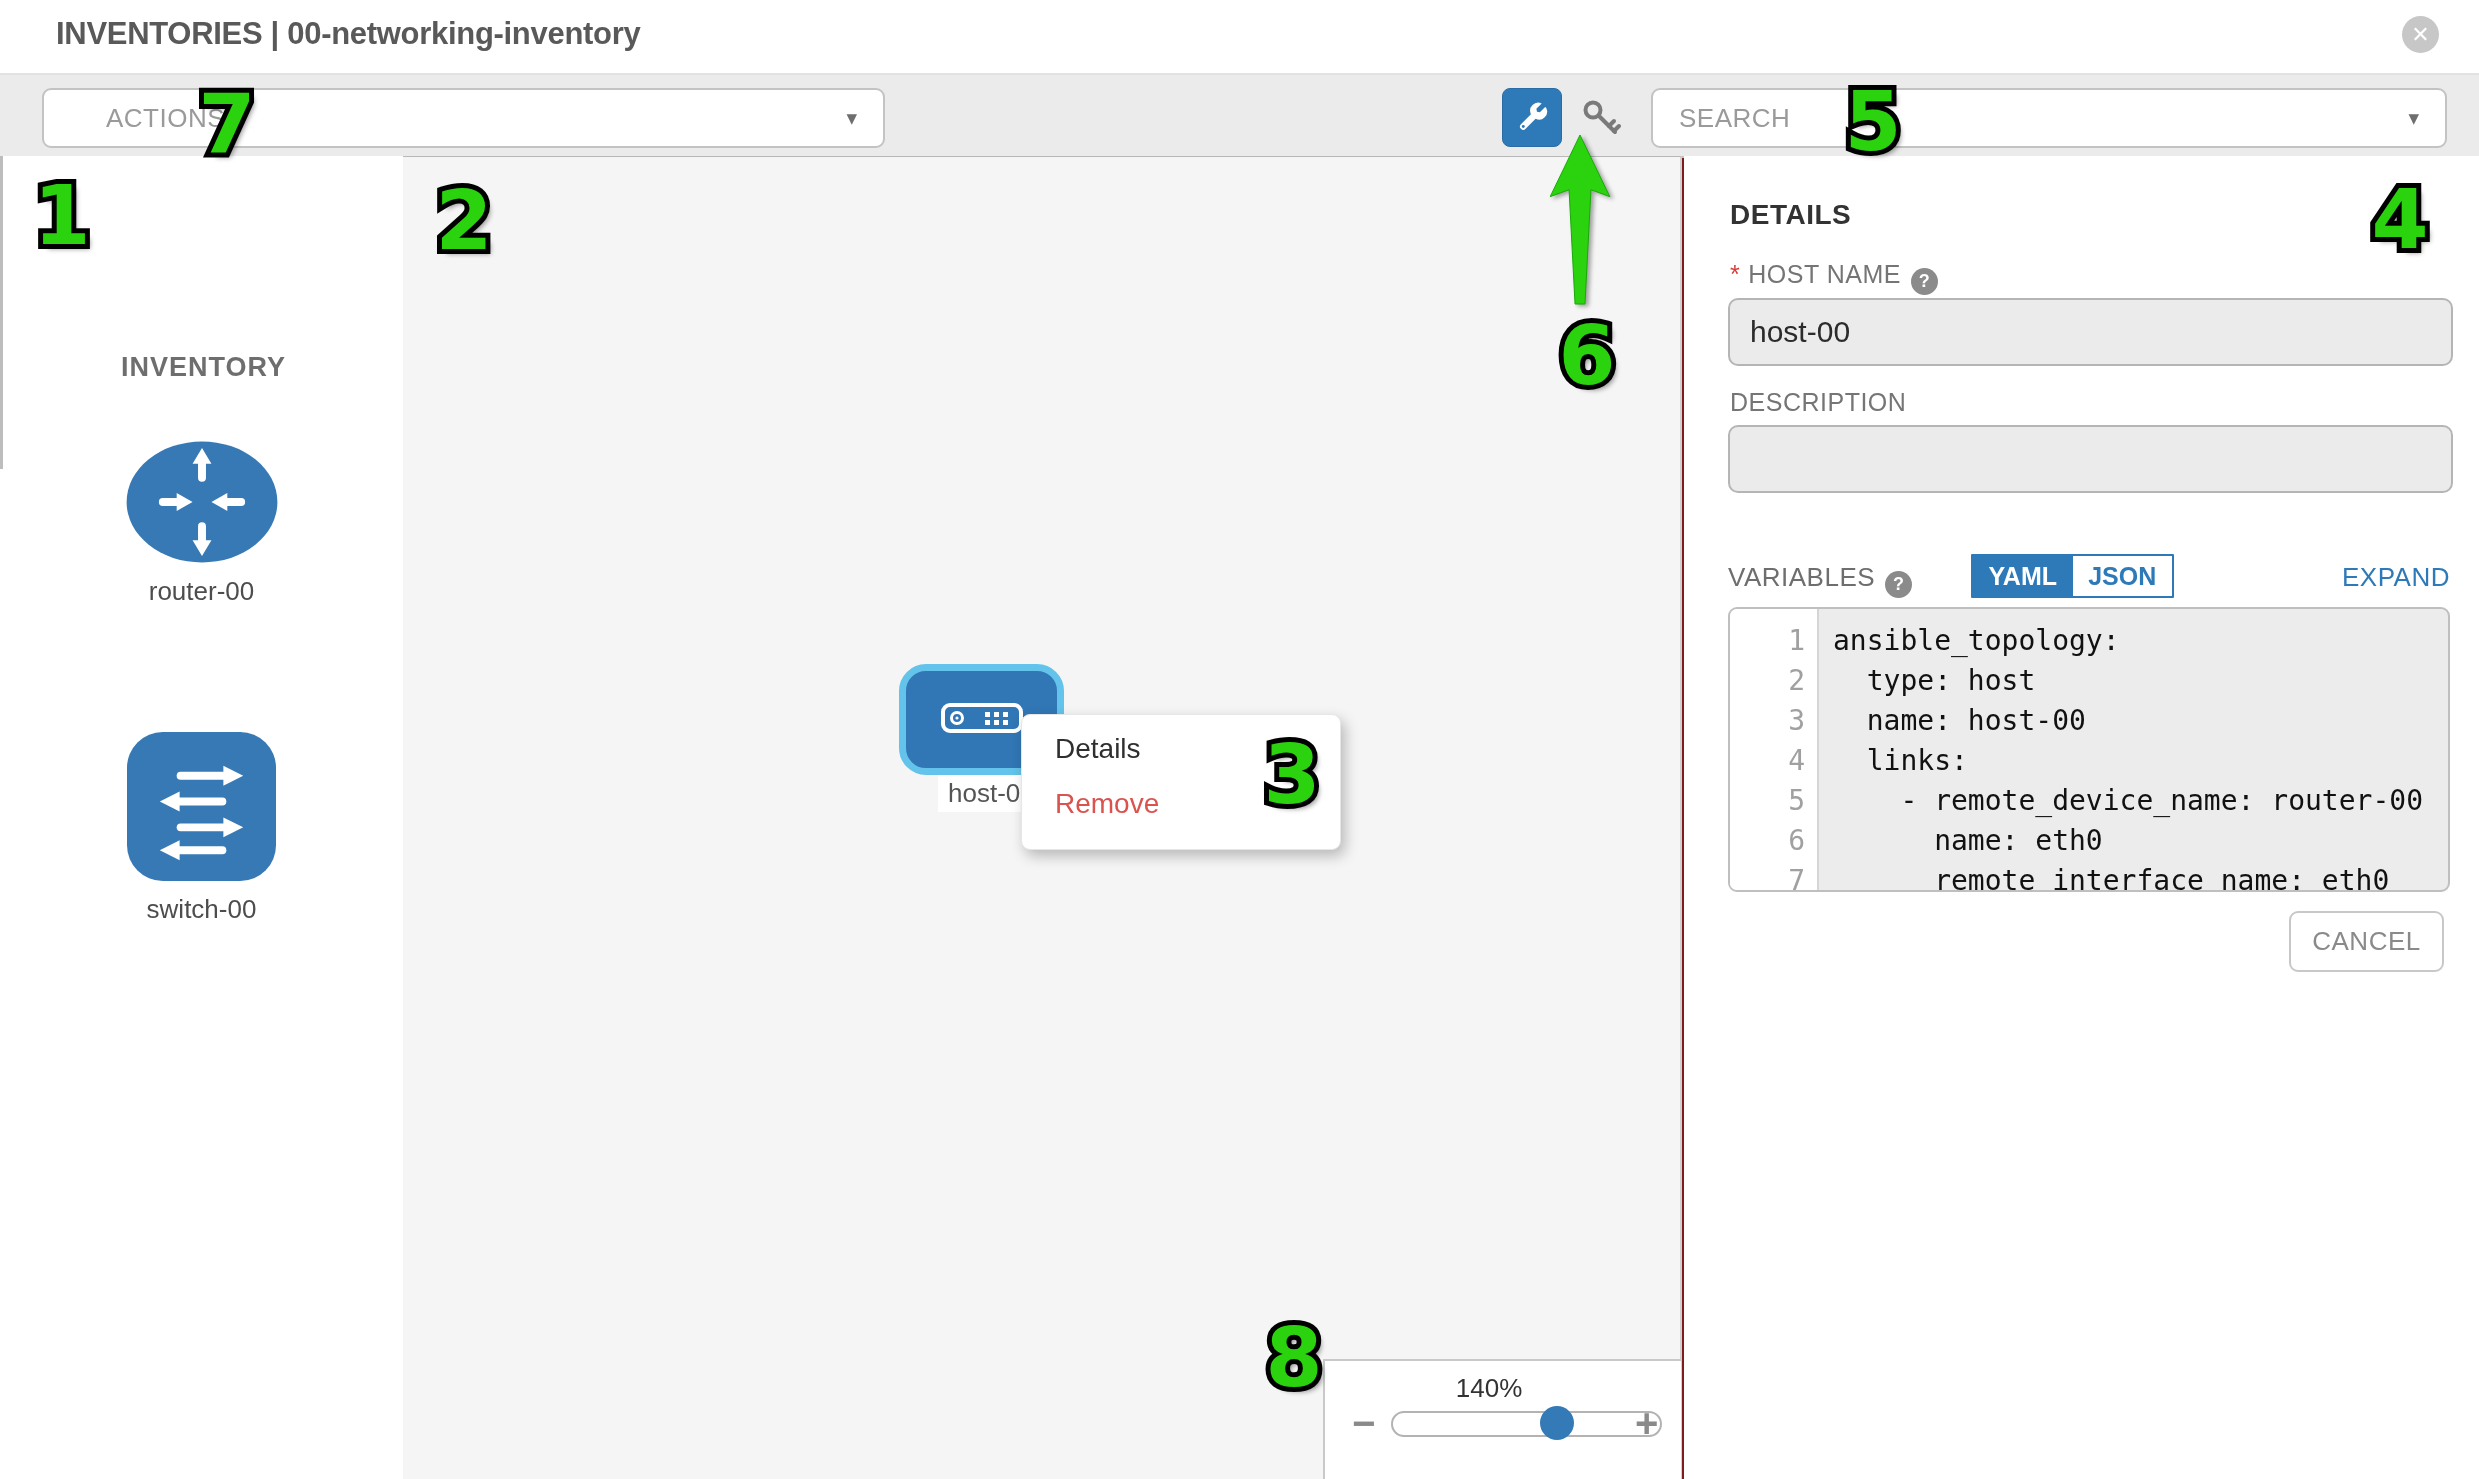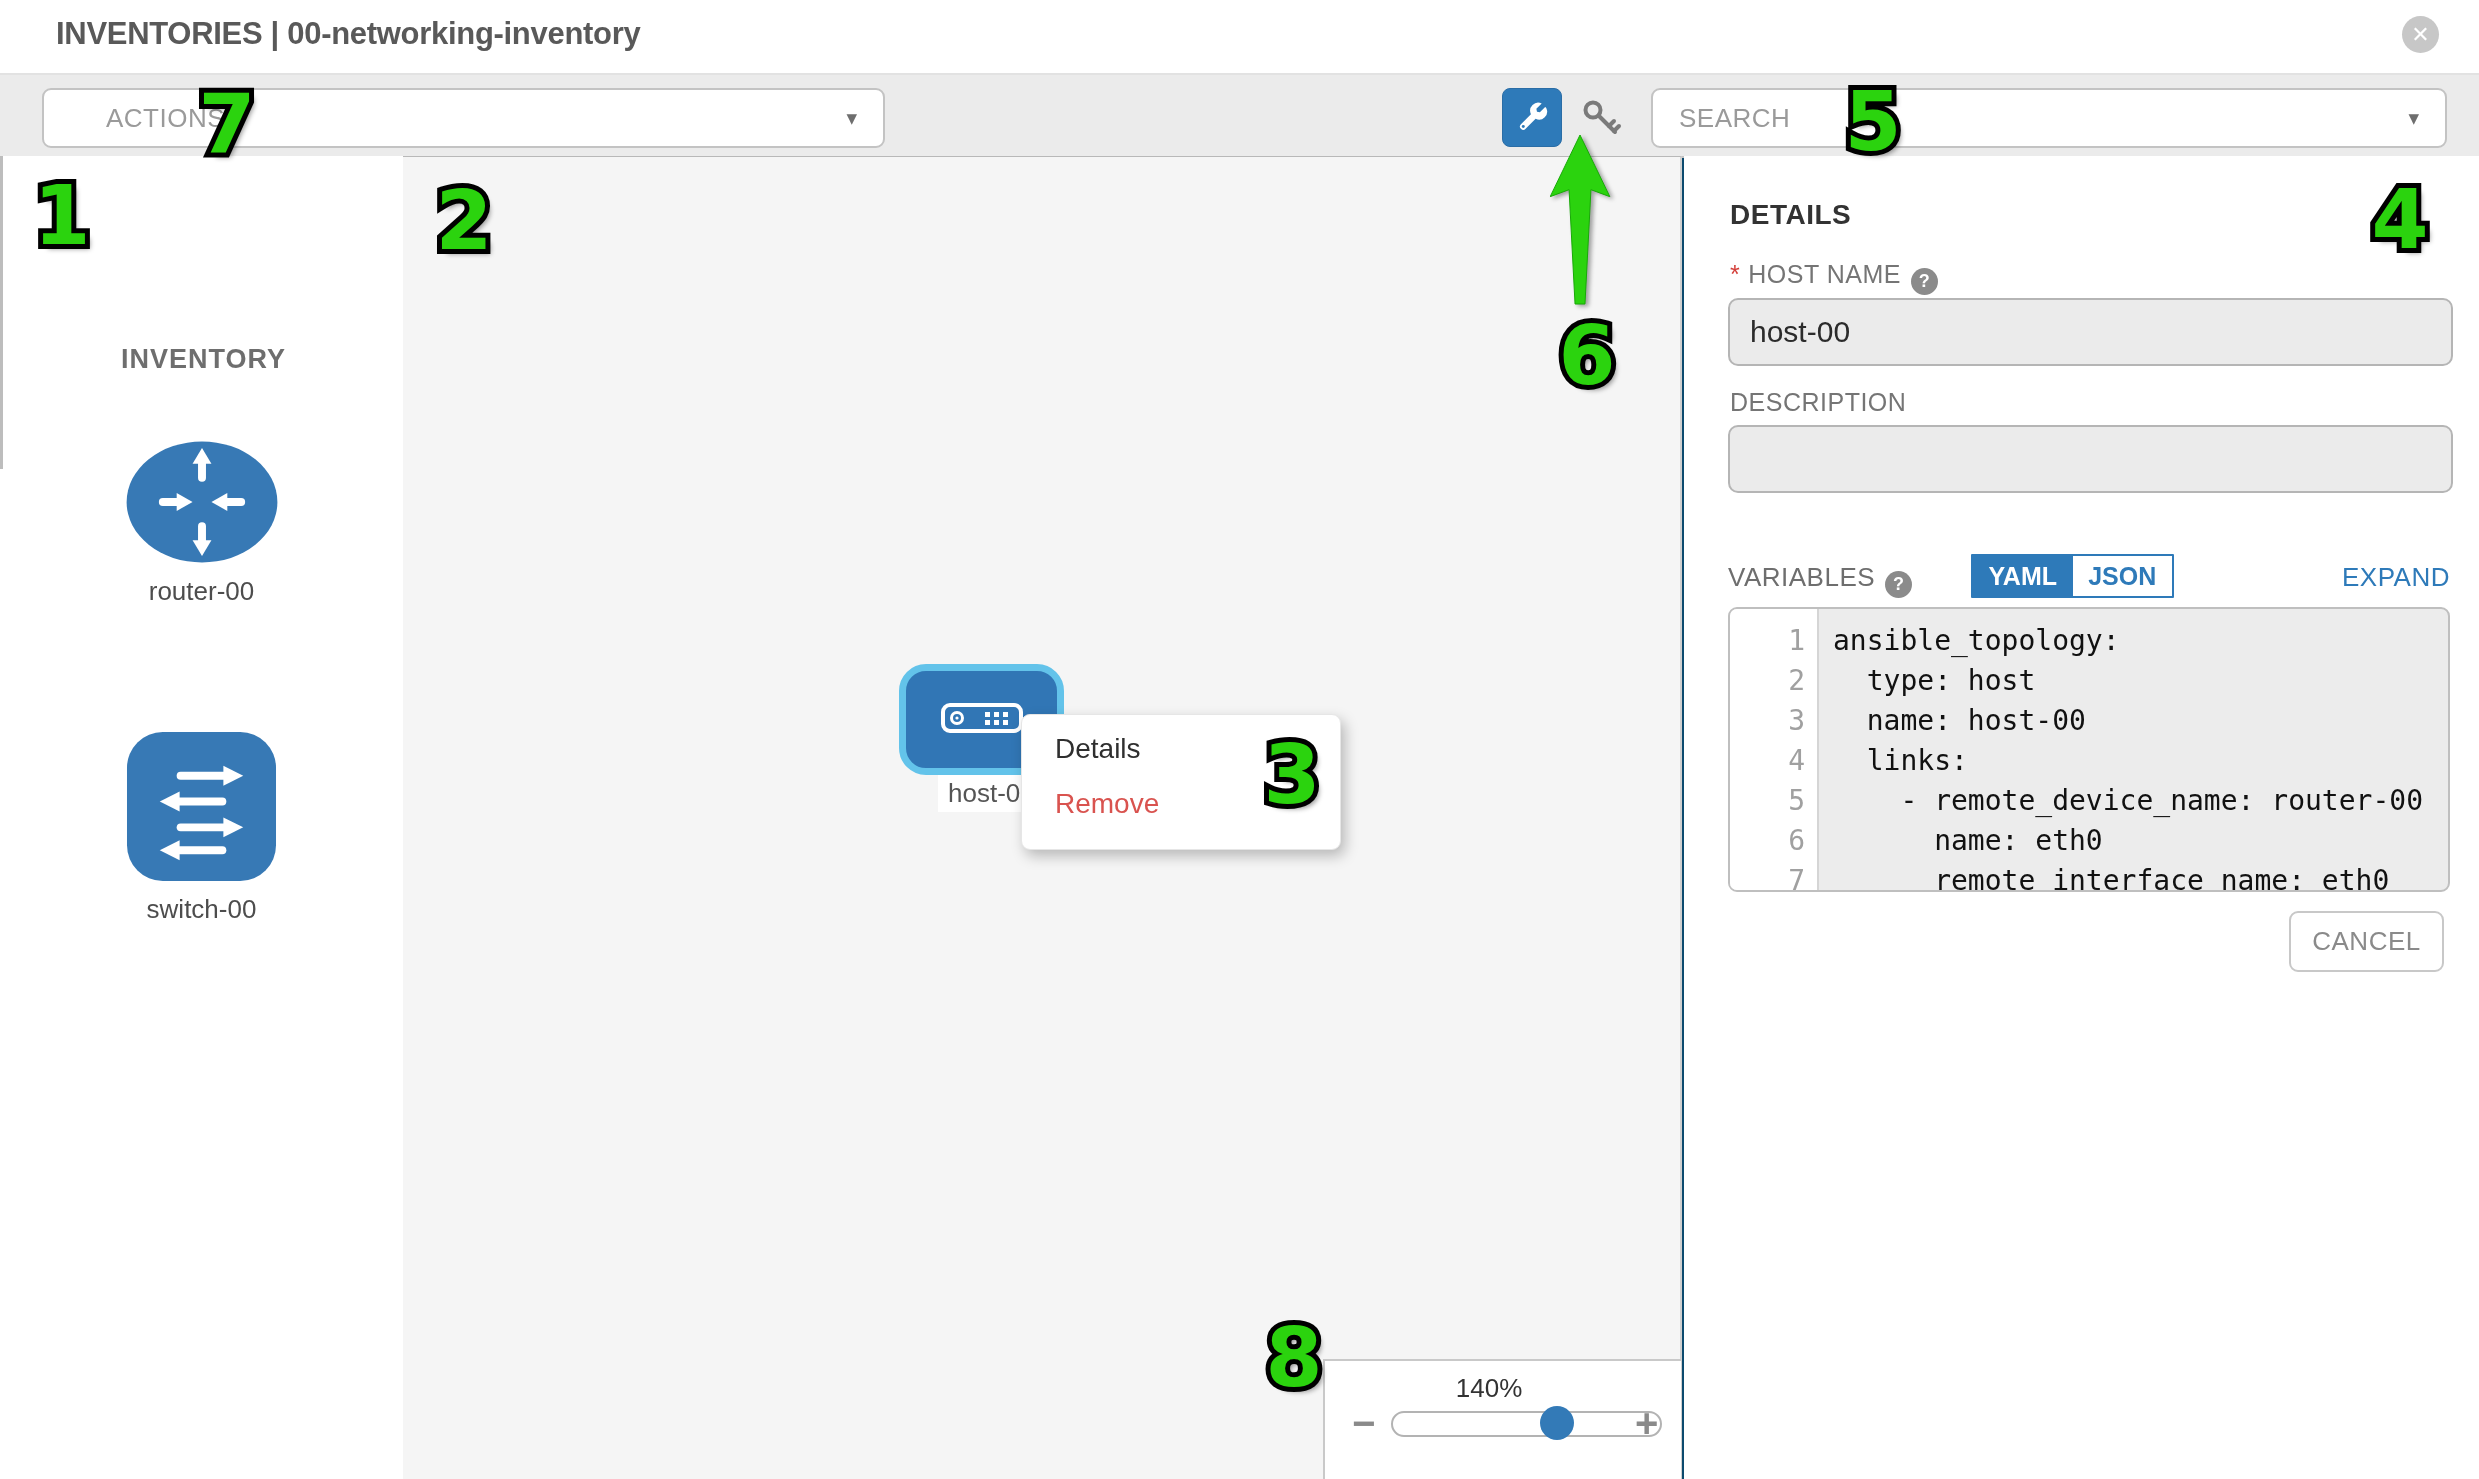--- a/index.html
+++ b/index.html
@@ -1,17 +1,17 @@
 <!DOCTYPE html>
 <html><head>
 <meta charset="utf-8">
 <style>
   html,body{margin:0;padding:0;background:#888;}
   .app{
-    position:relative;width:2480px;height:1480px;background:#0c4a6e;overflow:hidden;
+    position:relative;width:2480px;height:1480px;background:#7f1d1d;overflow:hidden;
     font-family:"Liberation Sans","DejaVu Sans",sans-serif;
   }
   
   .header{position:absolute;left:0;top:0;width:2480px;height:73px;background:#fff;border-bottom:2px solid #e2e2e2;}
   .header .title{position:absolute;left:56px;top:16px;font-size:31px;font-weight:bold;color:#595959;letter-spacing:-0.3px;}
   .close-btn{position:absolute;left:2402px;top:16px;width:37px;height:37px;border-radius:50%;background:#c7c7c7;
     color:#fff;font-size:22px;font-weight:bold;display:flex;align-items:center;justify-content:center;cursor:pointer;}
   
   .toolbar{position:absolute;left:0;top:75px;width:2480px;height:81px;background:#ebebeb;border-bottom:2px solid #c2c2c2;}
   .select-box{position:absolute;background:#fff;border:2px solid #c3c3c3;border-radius:9px;height:56px;display:flex;align-items:center;}
@@ -20,21 +20,21 @@
   .actions-box{left:42px;top:13px;width:799px;padding-left:40px;}
   .actions-box .sel-label{margin-left:22px;}
   .search-box{left:1651px;top:13px;width:792px;}
   .search-box .sel-label{margin-left:26px;}
   .wrench-btn{position:absolute;left:1502px;top:13px;width:58px;height:57px;background:#2e7ab9;border:1px solid #2a6da6;
     border-radius:8px;display:flex;align-items:center;justify-content:center;cursor:pointer;}
   .key-btn{position:absolute;left:1580px;top:24px;width:44px;height:40px;display:flex;align-items:center;justify-content:center;cursor:pointer;}
   
   .sidebar{position:absolute;left:0;top:156px;width:403px;height:1323px;background:#fff;border-right:2px solid #d8d8d8;}
   .sidebar-scrollbar{position:absolute;left:0;top:0;width:3px;height:313px;background:#bdbdbd;}
-  .sidebar-heading{position:absolute;left:121px;top:188px;font-size:27px;font-weight:bold;color:#6e6e6e;letter-spacing:1px;}
+  .sidebar-heading{position:absolute;left:121px;top:196px;font-size:27px;font-weight:bold;color:#6e6e6e;letter-spacing:1px;}
   .palette-item{position:absolute;width:403px;text-align:center;cursor:pointer;}
   .palette-item .dev-label{display:block;margin-top:8px;font-size:26px;color:#4d4d4d;}
   .router-item{top:284px;left:0;}
   .switch-item{top:575px;left:0;}
   
   .canvas{position:absolute;left:403px;top:156px;width:1279px;height:1323px;background:#f5f5f5;border-top:1px solid #b8b8b8;border-right:2px solid #d0d0d0;box-sizing:border-box;}
   .host-node{position:absolute;left:496px;top:507px;width:151px;height:97px;background:#3176b5;border:7px solid #63c3ea;
     border-radius:27px;display:flex;align-items:center;justify-content:center;cursor:pointer;}
   .host-label{position:absolute;left:535px;top:618px;background:#fff;padding:3px 10px;font-size:26px;color:#555;}
   .context-menu{position:absolute;left:618px;top:557px;width:320px;height:136px;background:#fff;border:1px solid #e6e6e6;

